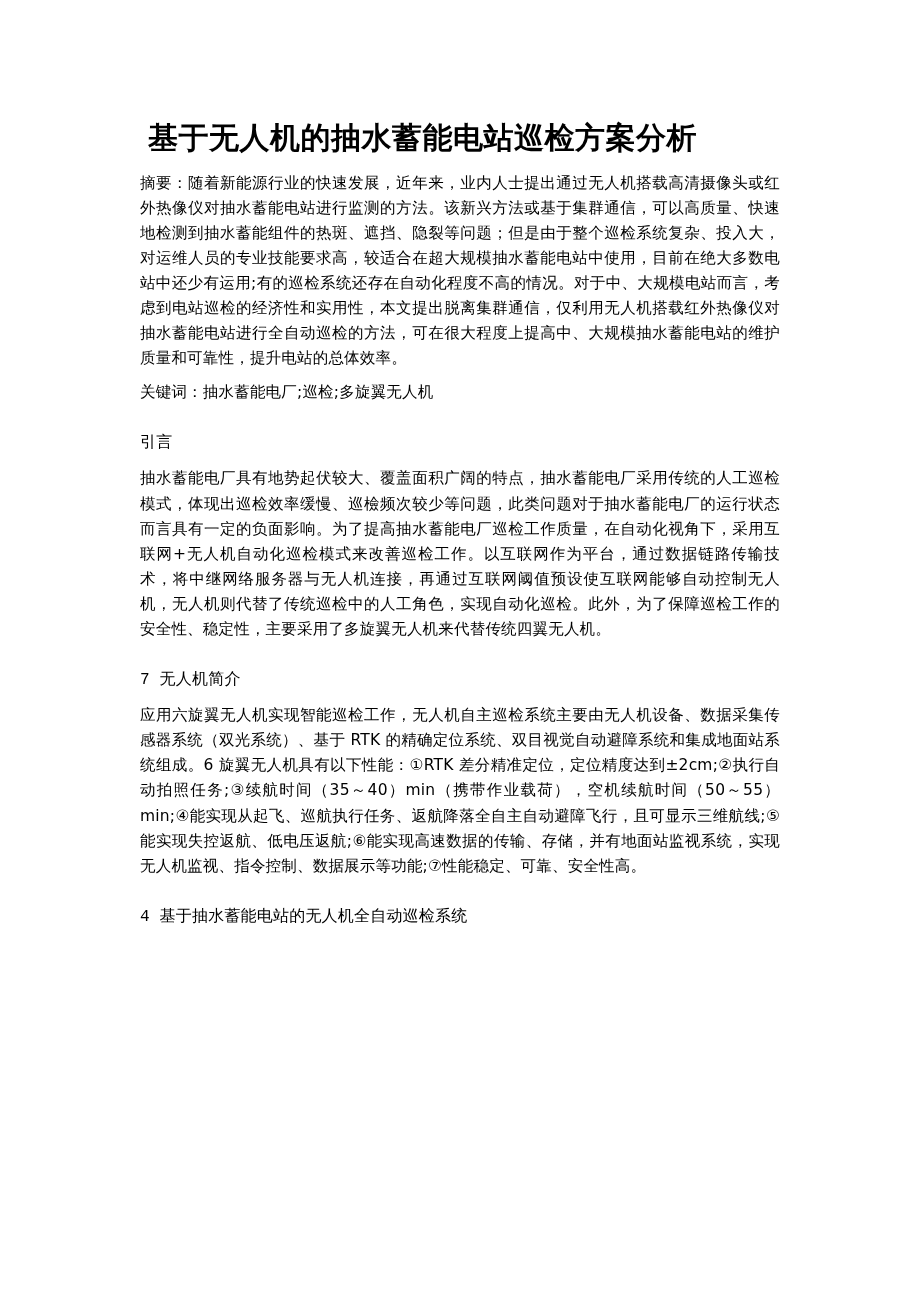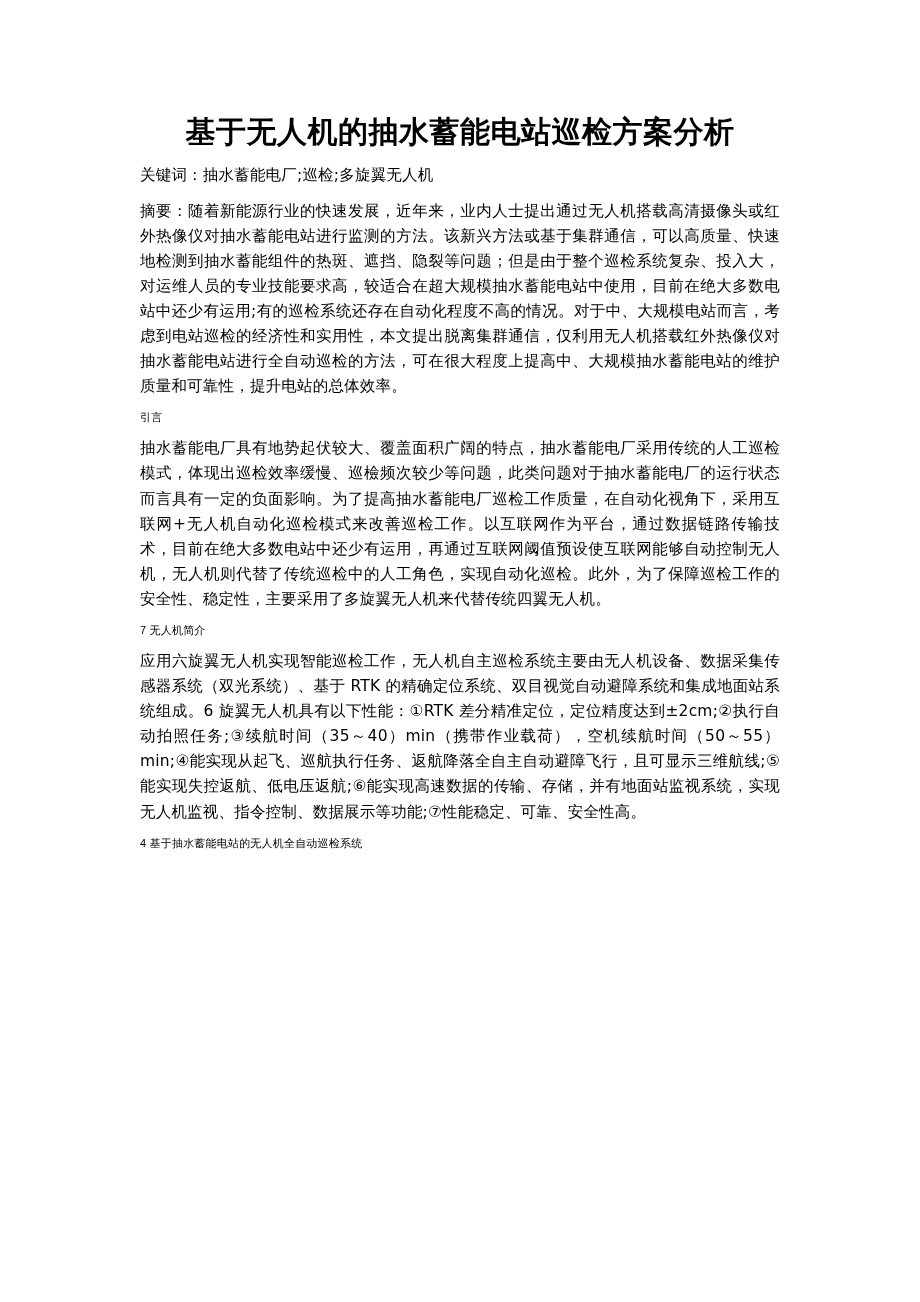--- a/index.html
+++ b/index.html
@@ -16,27 +16,27 @@
   }
   .page {
     position: relative;
     width: 920px;
     height: 1302px;
     box-sizing: border-box;
     padding: 0 140px;
     background: #ffffff;
   }
   .title {
-    margin: 2px;
+    margin: 8px;
     padding-top: 108px;
     font-family: "DejaVu Sans", sans-serif;
     font-size: 30px;
     font-weight: bold;
     line-height: 1.45;
-    text-align: center;
+    text-align: left;
     letter-spacing: 0.5px;
   }
   .authors {
     margin-top: 108px;
     font-family: "DejaVu Sans", sans-serif;
     font-size: 15.5px;
     line-height: 1.6;
     letter-spacing: 0.5px;
   }
   .para {
@@ -45,42 +45,42 @@
     font-size: 15.5px;
     line-height: 1.62;
     text-align: justify;
     text-justify: inter-ideograph;
     letter-spacing: 0.2px;
   }
   .para.first {
     margin-top: 11px;
   }
   .heading {
-    margin-top: 10px;
-    font-family: Liberation Sans, sans-serif;
-    font-size: 11px;
+    margin-top: 26px;
+    font-family: Liberation Mono, monospace;
+    font-size: 16px;
     line-height: 1.62;
     letter-spacing: 0.2px;
   }
 </style>
 </head>
 <body>
 
 <div class="page">
 
   <h1 class="title">基于无人机的抽水蓄能电站巡检方案分析</h1>
 
 
+  <div class="para first">摘要：随着新能源行业的快速发展，近年来，业内人士提出通过无人机搭载高清摄像头或红外热像仪对抽水蓄能电站进行监测的方法。该新兴方法或基于集群通信，可以高质量、快速地检测到抽水蓄能组件的热斑、遮挡、隐裂等问题；但是由于整个巡检系统复杂、投入大，对运维人员的专业技能要求高，较适合在超大规模抽水蓄能电站中使用，目前在绝大多数电站中还少有运用;有的巡检系统还存在自动化程度不高的情况。对于中、大规模电站而言，考虑到电站巡检的经济性和实用性，本文提出脱离集群通信，仅利用无人机搭载红外热像仪对抽水蓄能电站进行全自动巡检的方法，可在很大程度上提高中、大规模抽水蓄能电站的维护质量和可靠性，提升电站的总体效率。</div>
+
   <div class="para">关键词：抽水蓄能电厂;巡检;多旋翼无人机</div>
-
-  <div class="para first">摘要：随着新能源行业的快速发展，近年来，业内人士提出通过无人机搭载高清摄像头或红外热像仪对抽水蓄能电站进行监测的方法。该新兴方法或基于集群通信，可以高质量、快速地检测到抽水蓄能组件的热斑、遮挡、隐裂等问题；但是由于整个巡检系统复杂、投入大，对运维人员的专业技能要求高，较适合在超大规模抽水蓄能电站中使用，目前在绝大多数电站中还少有运用;有的巡检系统还存在自动化程度不高的情况。对于中、大规模电站而言，考虑到电站巡检的经济性和实用性，本文提出脱离集群通信，仅利用无人机搭载红外热像仪对抽水蓄能电站进行全自动巡检的方法，可在很大程度上提高中、大规模抽水蓄能电站的维护质量和可靠性，提升电站的总体效率。</div>
 
   <div class="heading">引言</div>
 
-  <div class="para">抽水蓄能电厂具有地势起伏较大、覆盖面积广阔的特点，抽水蓄能电厂采用传统的人工巡检模式，体现出巡检效率缓慢、巡檢频次较少等问题，此类问题对于抽水蓄能电厂的运行状态而言具有一定的负面影响。为了提高抽水蓄能电厂巡检工作质量，在自动化视角下，采用互联网+无人机自动化巡检模式来改善巡检工作。以互联网作为平台，通过数据链路传输技术，目前在绝大多数电站中还少有运用，再通过互联网阈值预设使互联网能够自动控制无人机，无人机则代替了传统巡检中的人工角色，实现自动化巡检。此外，为了保障巡检工作的安全性、稳定性，主要采用了多旋翼无人机来代替传统四翼无人机。</div>
+  <div class="para">抽水蓄能电厂具有地势起伏较大、覆盖面积广阔的特点，抽水蓄能电厂采用传统的人工巡检模式，体现出巡检效率缓慢、巡檢频次较少等问题，此类问题对于抽水蓄能电厂的运行状态而言具有一定的负面影响。为了提高抽水蓄能电厂巡检工作质量，在自动化视角下，采用互联网+无人机自动化巡检模式来改善巡检工作。以互联网作为平台，通过数据链路传输技术，将中继网络服务器与无人机连接，再通过互联网阈值预设使互联网能够自动控制无人机，无人机则代替了传统巡检中的人工角色，实现自动化巡检。此外，为了保障巡检工作的安全性、稳定性，主要采用了多旋翼无人机来代替传统四翼无人机。</div>
 
   <div class="heading">7 无人机简介</div>
 
   <div class="para">应用六旋翼无人机实现智能巡检工作，无人机自主巡检系统主要由无人机设备、数据采集传感器系统（双光系统）、基于 RTK 的精确定位系统、双目视觉自动避障系统和集成地面站系统组成。6 旋翼无人机具有以下性能：①RTK 差分精准定位，定位精度达到±2cm;②执行自动拍照任务;③续航时间（35～40）min（携带作业载荷），空机续航时间（50～55）min;④能实现从起飞、巡航执行任务、返航降落全自主自动避障飞行，且可显示三维航线;⑤能实现失控返航、低电压返航;⑥能实现高速数据的传输、存储，并有地面站监视系统，实现无人机监视、指令控制、数据展示等功能;⑦性能稳定、可靠、安全性高。</div>
 
   <div class="heading">4 基于抽水蓄能电站的无人机全自动巡检系统</div>
 
 
 </div>
 

